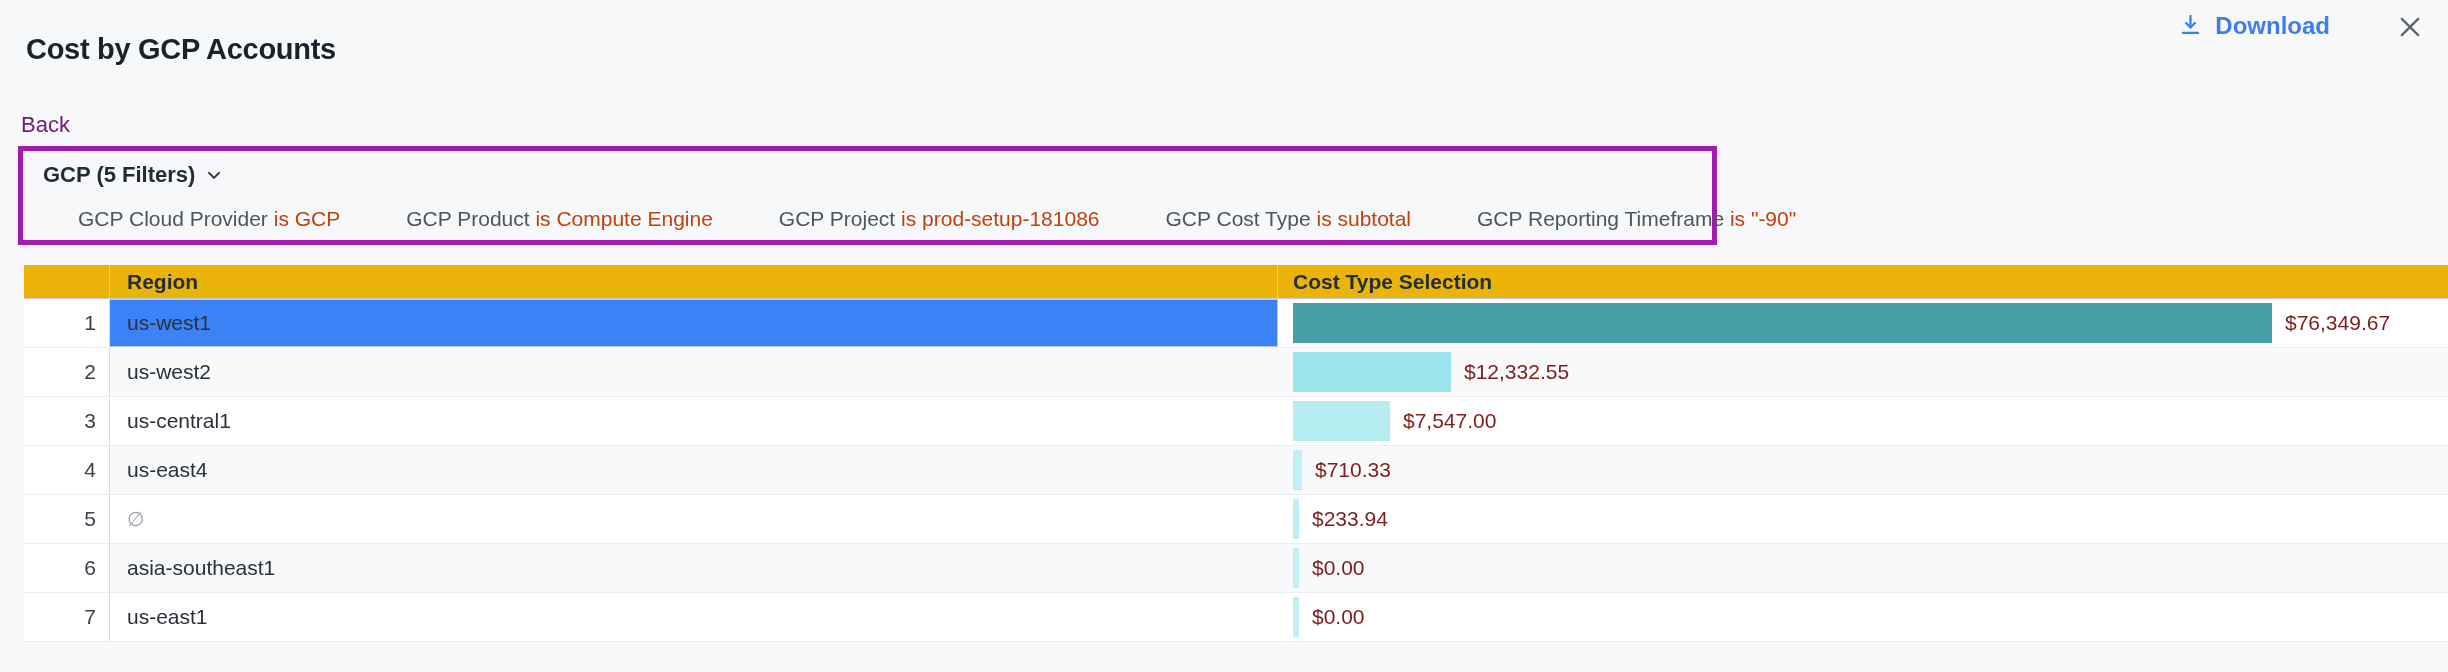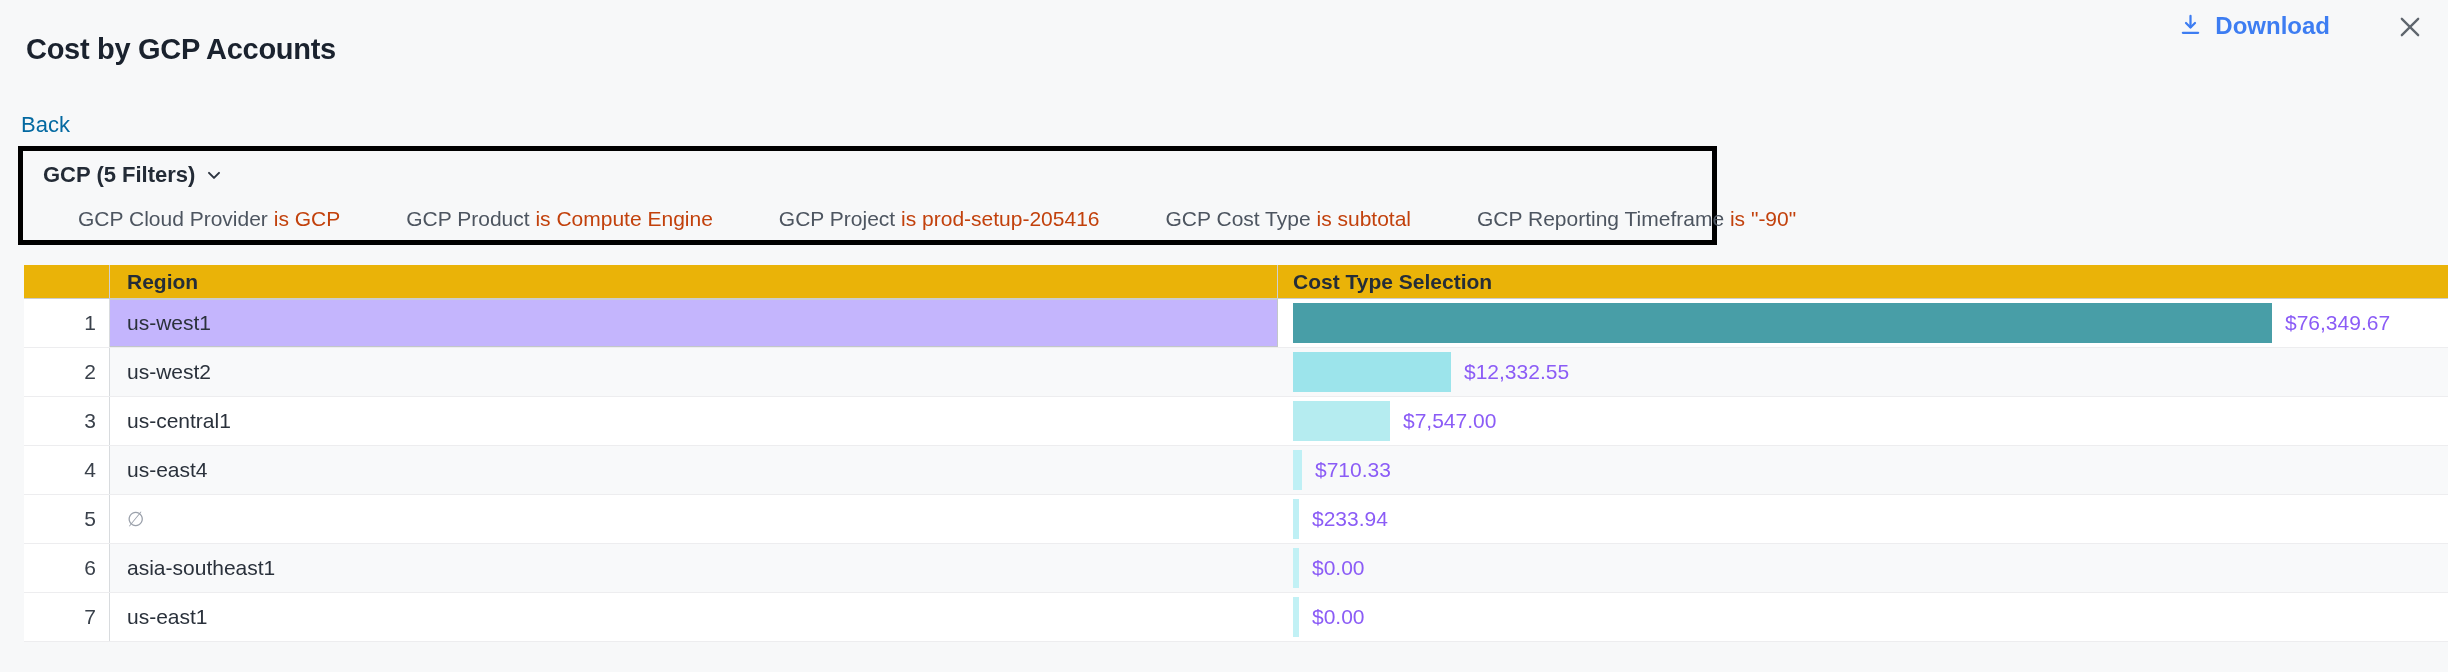--- a/index.html
+++ b/index.html
@@ -24,28 +24,28 @@
   }
   .close-btn {
     position:absolute; top:11px; right:22px;
     width:32px; height:32px; display:flex; align-items:center; justify-content:center;
     cursor:pointer;
   }
 
   
   .back-link {
     position:absolute; left:21px; top:112px;
-    font-size:22px; color:#0369a1; cursor:pointer;
+    font-size:22px; color:#701a75; cursor:pointer;
   }
 
   
   .filter-box {
     position:absolute; left:18px; top:146px;
     width:1699px; height:99px;
-    border:5px solid #000000;
+    border:5px solid #a21caf;
   }
   .filter-summary {
     position:absolute; left:20px; top:11px;
     display:flex; align-items:center; gap:9px;
     font-size:22px; font-weight:700; color:#232b36; cursor:pointer;
   }
   .filter-items {
     position:absolute; left:20px; top:56px;
     display:flex; align-items:center; gap:31px;
     font-size:21px; white-space:nowrap;
@@ -77,30 +77,30 @@
   .cell-num {
     width:86px; display:flex; align-items:center; justify-content:flex-end;
     padding-right:13px; color:#3a414b; background:#fff;
     border-right:1px solid #d8dbde;
   }
   .cell-region {
     width:1168px; display:flex; align-items:center; padding-left:17px;
     color:#2a313b;
   }
   .row.selected .cell-region {
-    background:#c4b5fd;
+    background:#3b82f6;
     box-shadow: inset -1px 0 0 #c2c6ca, inset 0 -1px 0 #c2c6ca, inset 0 1px 0 #c9ccd0;
   }
   .cell-region.empty { color:#9ba1ab; font-size:20px; }
   .cell-cost {
     width:1170px; display:flex; align-items:center;
     padding-left:15px; gap:13px;
   }
   .bar { height:40px; flex:0 0 auto; }
-  .value-label { color:#8b5cf6; white-space:nowrap; }
+  .value-label { color:#7f1d1d; white-space:nowrap; }
 </style>
 </head>
 <body>
 
 <div class="page-title">Cost by GCP Accounts</div>
 
 <div class="download-btn">
   <span style="display:flex;">
     <svg width="27" height="27" viewBox="0 0 24 24" fill="none" stroke="#3d7df2" stroke-width="2" stroke-linecap="round" stroke-linejoin="round">
       <path d="M12 3.5v10"></path>
@@ -136,21 +136,21 @@
     <span class="fcond">is GCP</span>
   </span>
 
   <span class="filter-item">
     <span class="fname">GCP Product</span>
     <span class="fcond">is Compute Engine</span>
   </span>
 
   <span class="filter-item">
     <span class="fname">GCP Project</span>
-    <span class="fcond">is prod-setup-205416</span>
+    <span class="fcond">is prod-setup-181086</span>
   </span>
 
   <span class="filter-item">
     <span class="fname">GCP Cost Type</span>
     <span class="fcond">is subtotal</span>
   </span>
 
   <span class="filter-item">
     <span class="fname">GCP Reporting Timeframe</span>
     <span class="fcond">is "-90"</span>

